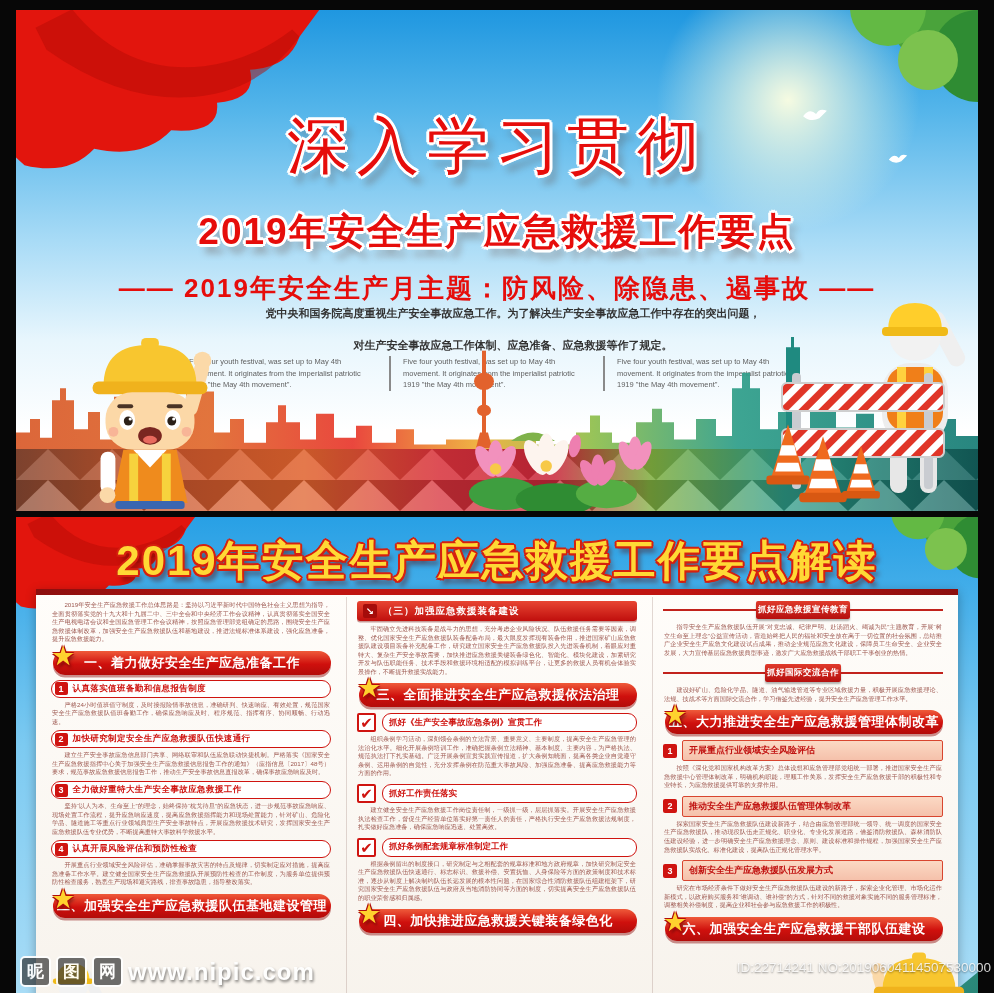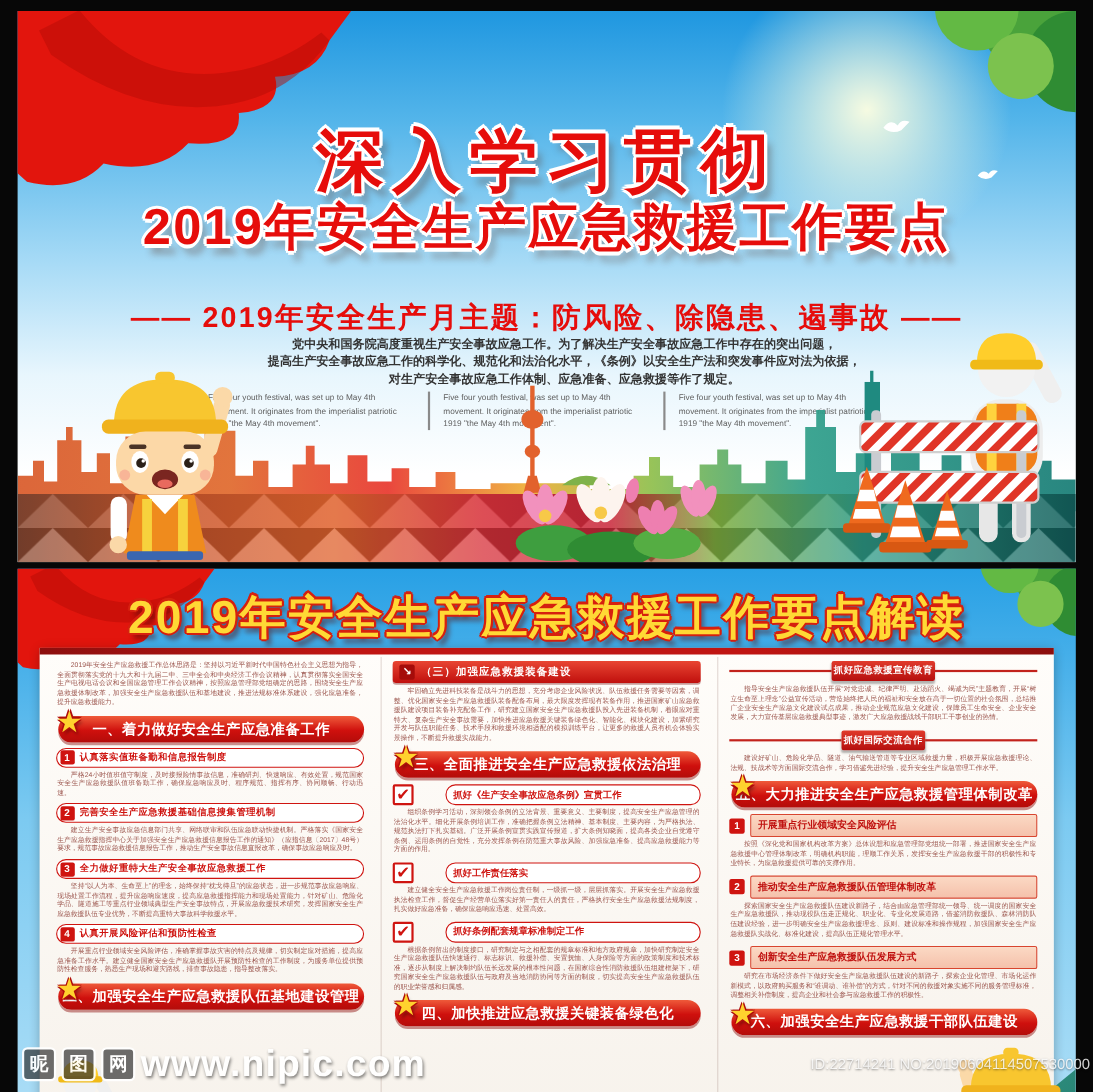--- a/index.html
+++ b/index.html
@@ -10,25 +10,25 @@
     background:linear-gradient(180deg,#1f97e0 0%,#54b5ea 20%,#a8dbf6 46%,#e8f6fd 66%,#ffffff 84%,#ffffff 100%);}
   .banner2{top:517px;height:570px;
     background:linear-gradient(180deg,#28a0e5 0%,#7ccaf1 40%,#b9e3f8 100%);}
 
   
   .flare{position:absolute;right:40px;top:-60px;width:300px;height:300px;
     background:radial-gradient(circle,rgba(255,255,225,.95),rgba(255,255,225,0) 62%);}
   .b1-flag{position:absolute;left:-8px;top:-4px;width:330px;height:190px;}
   .b1-tree{position:absolute;right:-28px;top:-30px;width:210px;height:150px;}
   .dove{position:absolute;width:26px;height:16px;}
-  .b1-t1{position:absolute;top:94px;left:0;width:100%;text-align:center;font-size:62px;font-weight:bold;
+  .b1-t1{position:absolute;top:94px;left:0;width:100%;text-align:center;font-size:62px;font-weight:normal;
     color:#e60d0b;letter-spacing:8px;
     text-shadow:3px 0 0 #fff,-3px 0 0 #fff,0 3px 0 #fff,0 -3px 0 #fff,
       2px 2px 0 #fff,-2px -2px 0 #fff,2px -2px 0 #fff,-2px 2px 0 #fff,6px 9px 7px rgba(90,40,20,.35);}
-  .b1-t2{position:absolute;top:166px;left:0;width:100%;text-align:center;font-size:46px;font-weight:bold;
+  .b1-t2{position:absolute;top:197px;left:0;width:100%;text-align:center;font-size:37px;font-weight:bold;
     color:#e60d0b;letter-spacing:2px;
     text-shadow:3px 0 0 #fff,-3px 0 0 #fff,0 3px 0 #fff,0 -3px 0 #fff,
       2px 2px 0 #fff,-2px -2px 0 #fff,2px -2px 0 #fff,-2px 2px 0 #fff,6px 9px 7px rgba(90,40,20,.35);}
   .b1-sub{position:absolute;top:261px;left:0;width:100%;text-align:center;font-size:26px;font-weight:bold;
     color:#e60d0b;letter-spacing:2px;}
   .b1-intro{position:absolute;top:296px;left:0;width:100%;text-align:center;font-size:11px;
     color:#333;font-weight:bold;line-height:1.45;margin-left:16px;}
   .b1-eng{position:absolute;top:346px;left:0;width:100%;display:flex;justify-content:center;gap:0;}
   .eng{width:188px;font-size:7.5px;line-height:1.55;color:#5f5f5f;padding:0 12px;}
   .eng + .eng{border-left:2px solid #8a8a8a;}
@@ -75,21 +75,21 @@
     box-shadow:0 1.5px 0 rgba(120,8,6,.4);}
   .sbar .arr{width:14px;height:14px;background:#a50c0a;color:#fff;display:flex;align-items:center;
     justify-content:center;font-size:10px;font-weight:bold;border-radius:2px;}
   .sbar .t{color:#fff;font-weight:bold;font-size:9.5px;letter-spacing:1px;}
 
   .cbar{display:flex;align-items:center;gap:6px;margin:6px 0 3px;}
   .cbar .chk{width:15px;height:15px;border:2px solid #cf1410;background:#fff;color:#cf1410;
     font-size:15px;font-weight:bold;line-height:1;display:flex;align-items:center;justify-content:center;
     border-radius:2px;}
   .cbar .pill{flex:1;border:1.5px solid #cf1410;border-radius:9px;background:#fff;
-    padding:2.5px 6px;color:#cf1410;font-weight:bold;font-size:8.5px;margin-left:23px;}
+    padding:2.5px 6px;color:#cf1410;font-weight:bold;font-size:8.5px;}
 
   .mrow{display:flex;align-items:center;margin:7px 0 4px;}
   .mrow .line{flex:1;height:1.5px;background:#c2221c;}
   .mrow .mbar{background:linear-gradient(180deg,#e03a2b,#b50f0e);color:#fff;font-weight:bold;
     font-size:8.5px;padding:3px 2px;border-radius:2px;box-shadow:0 2px 2px rgba(0,0,0,.3);letter-spacing:.5px;}
 
   .salbar{display:flex;align-items:center;gap:5px;margin:6px 0 3px;}
   .salbar .num{min-width:14px;height:14px;background:#cf1410;color:#fff;font-weight:bold;font-size:9px;
     display:flex;align-items:center;justify-content:center;border-radius:2px;}
   .salbar .t{flex:1;border:1px solid #d8452f;background:linear-gradient(180deg,#fbd9c4,#f5c1ab);
@@ -97,21 +97,21 @@
 
   .b2-left-char{position:absolute;left:-2px;bottom:0;width:160px;height:128px;z-index:8;}
   .b2-right-char{position:absolute;right:0;bottom:0;width:118px;height:140px;z-index:8;}
   .b2-corner{position:absolute;right:0;bottom:0;width:140px;height:115px;z-index:6;
     background:linear-gradient(135deg,#3a9b87,#1f7a6e);
     clip-path:polygon(100% 0,100% 100%,0 100%);}
 
   .wm-logo{position:absolute;left:20px;bottom:6px;display:flex;align-items:center;gap:5px;z-index:40;opacity:.92;}
   .wm-box{width:27px;height:27px;background:rgba(45,45,45,.75);border:2px solid #fff;border-radius:5px;
     color:#fff;font-size:17px;font-weight:bold;display:flex;align-items:center;justify-content:center;}
-  .wm-url{font-size:34px;font-weight:bold;color:#fff;letter-spacing:1px;
+  .wm-url{font-size:24px;font-weight:bold;color:#fff;letter-spacing:1px;
     text-shadow:1px 2px 3px rgba(0,0,0,.55);}
   .wm-id{position:absolute;right:3px;bottom:18px;color:rgba(255,255,255,.82);font-size:13.5px;z-index:40;
     text-shadow:0 1px 2px rgba(0,0,0,.45);}
 </style>
 </head>
 <body>
 
 <svg width="0" height="0" style="position:absolute">
   <defs>
     <symbol id="sym-flag" viewBox="0 0 360 200">
@@ -230,21 +230,21 @@
       </svg>
     <svg class="b1-flag">
         <use href="#sym-flag"></use>
       </svg>
 
     <div class="b1-t1">深入学习贯彻</div>
     <div class="b1-t2">2019年安全生产应急救援工作要点</div>
     <div class="b1-sub">—— 2019年安全生产月主题：防风险、除隐患、遏事故 ——</div>
     <div class="b1-intro">
       <span>党中央和国务院高度重视生产安全事故应急工作。为了解决生产安全事故应急工作中存在的突出问题，</span><br>
-      <span>提高生产安全事故应急工作的科学化、规范化和法治化水平，《条例》以安全生产法和突发事件应对法为依据，</span><br>
+      <br>
       <span>对生产安全事故应急工作体制、应急准备、应急救援等作了规定。</span>
     </div>
     <div class="b1-eng">
       <div class="eng">Five four youth festival, was set up to May 4th movement. It originates from the imperialist patriotic 1919 "the May 4th movement".</div>
       <div class="eng">Five four youth festival, was set up to May 4th movement. It originates from the imperialist patriotic 1919 "the May 4th movement".</div>
       <div class="eng">Five four youth festival, was set up to May 4th movement. It originates from the imperialist patriotic 1919 "the May 4th movement".</div>
     </div>
 
     <svg class="b1-sky" viewBox="0 0 962 150" preserveAspectRatio="none">
       <defs>
@@ -331,21 +331,21 @@
             <span class="star">★</span>
             <span>一、着力做好安全生产应急准备工作</span>
           </div>
           <div class="nbar">
             <span class="num">1</span>
             <span class="t">认真落实值班备勤和信息报告制度</span>
           </div>
           <div class="para">严格24小时值班值守制度，及时接报险情事故信息，准确研判、快速响应、有效处置，规范国家安全生产应急救援队值班备勤工作，确保应急响应及时、程序规范、指挥有序、协同顺畅、行动迅速。</div>
           <div class="nbar">
             <span class="num">2</span>
-            <span class="t">完善安全生产应急救援基础信息搜集管理机制</span>
+            <span class="t">加快研究制定安全生产应急救援队伍快速通行</span>
           </div>
           <div class="para">建立生产安全事故应急信息部门共享、网络联审和队伍应急联动快捷机制。严格落实《国家安全生产应急救援指挥中心关于加强安全生产应急救援信息报告工作的通知》（应指信息〔2017〕48号）要求，规范事故应急救援信息报告工作，推动生产安全事故信息直报改革，确保事故应急响应及时。</div>
           <div class="nbar">
             <span class="num">3</span>
             <span class="t">全力做好重特大生产安全事故应急救援工作</span>
           </div>
           <div class="para">坚持“以人为本、生命至上”的理念，始终保持“枕戈待旦”的应急状态，进一步规范事故应急响应、现场处置工作流程，提升应急响应速度，提高应急救援指挥能力和现场处置能力，针对矿山、危险化学品、隧道施工等重点行业领域典型生产安全事故特点，开展应急救援技术研究，发挥国家安全生产应急救援队伍专业优势，不断提高重特大事故科学救援水平。</div>
           <div class="nbar">
             <span class="num">4</span>
             <span class="t">认真开展风险评估和预防性检查</span>

